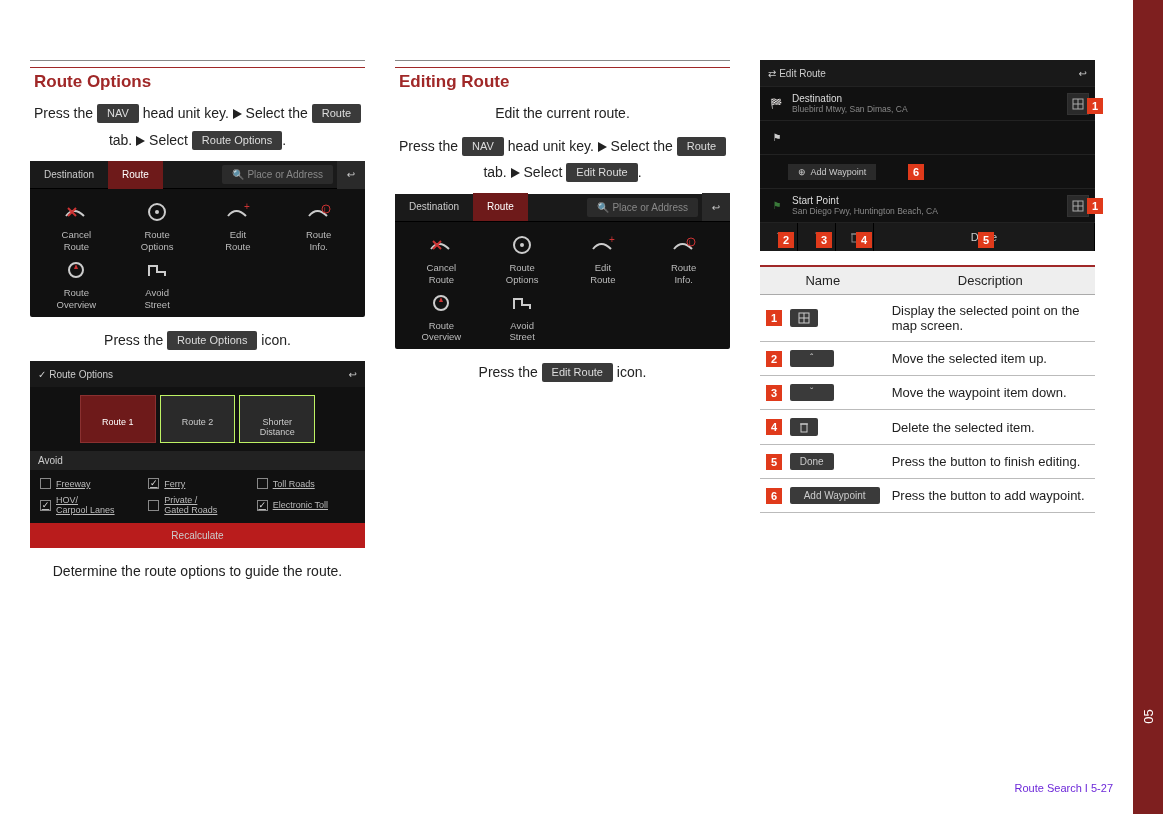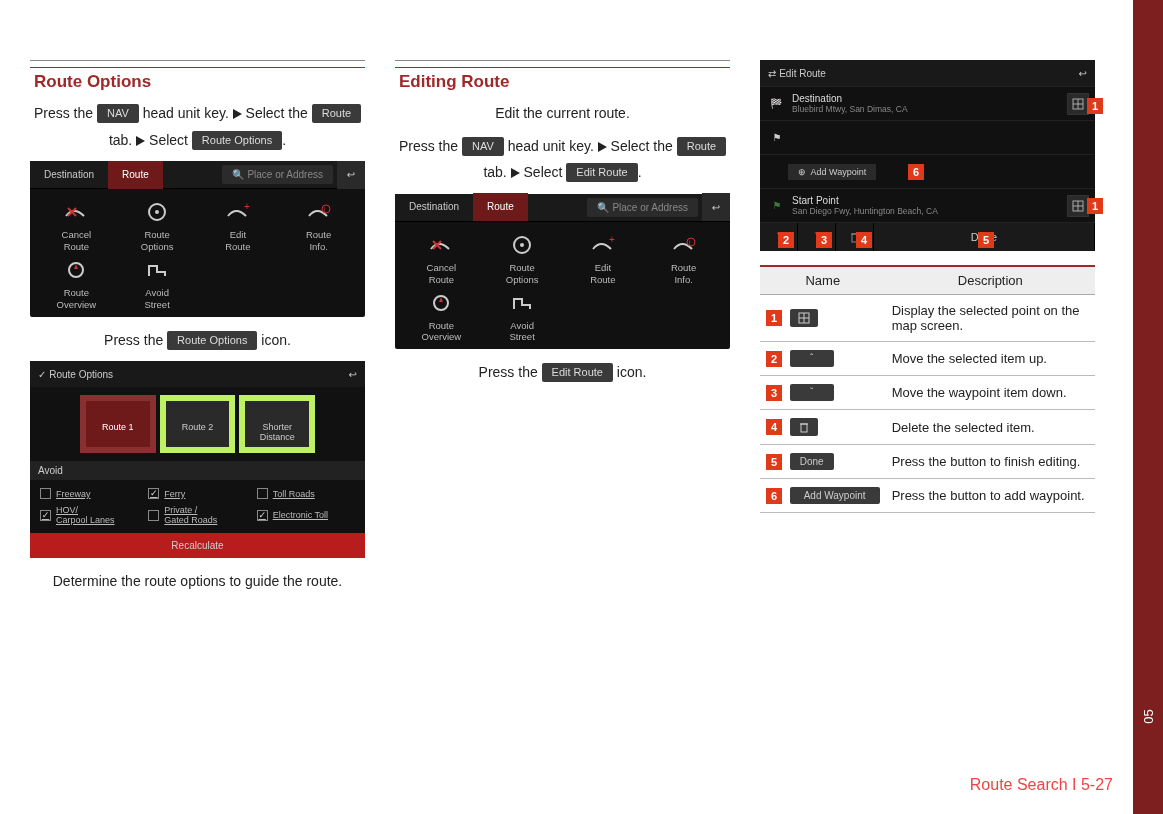--- a/index.html
+++ b/index.html
@@ -106,21 +106,21 @@
   }
   .shot-cell .ic svg { display:block; }
 
   
   .opt-shot { background:#111; color:#ccc; font-size:10px; margin:8px 0 10px; }
   .opt-shot .ttl { display:flex; align-items:center; height:26px; padding:0 8px; background:#191919; }
   .opt-shot .ttl .spacer{flex:1;}
   .opt-shot .routes { display:flex; gap:4px; padding:8px 50px; }
   .opt-shot .rcard {
     flex:1; background:#2a2a2a; text-align:center; padding:21px 0 5px;
-    border:6px solid #bef264; position:relative; font-size:9px; color:#ccc;
+    border:1px solid #bef264; position:relative; font-size:9px; color:#ccc;
   }
   .opt-shot .rcard.active { background:#6e1a1a; border-color:#8a3030; color:#fff; }
   .opt-shot .avoid-label { background:#222; padding:4px 8px; font-size:10px; }
   .opt-shot .checks {
     display:grid; grid-template-columns:repeat(3,1fr);
     gap:6px 10px; padding:8px 10px;
   }
   .opt-shot .ck { display:flex; align-items:center; gap:5px; font-size:9px; color:#bbb;text-decoration:underline; }
   .opt-shot .ck .box { width:11px; height:11px; border:1px solid #888; display:flex; align-items:center; justify-content:center; }
   .opt-shot .ck .box.on::after{content:"✓"; font-size:9px; color:#ddd; line-height:1;}
@@ -203,22 +203,22 @@
     background:#3a3a3a; color:#ccc; font-size:10px;
     padding:3px 10px; min-width:44px; vertical-align:middle;
     border-radius:2px;
   }
   .mini-chip.ic-only { min-width:28px; padding:3px 6px; }
 
   .footer-line {
     position:absolute;
     bottom:20px;
     right:50px;
-    font-size:16px;
-    color:#ef4444;
+    font-size:11px;
+    color:#6d28d9;
   }
 </style>
 </head>
 <body>
 
 <div class="sidebar-right">
   <div class="chapter-num">05</div>
 </div>
 
 <div class="page-area">

